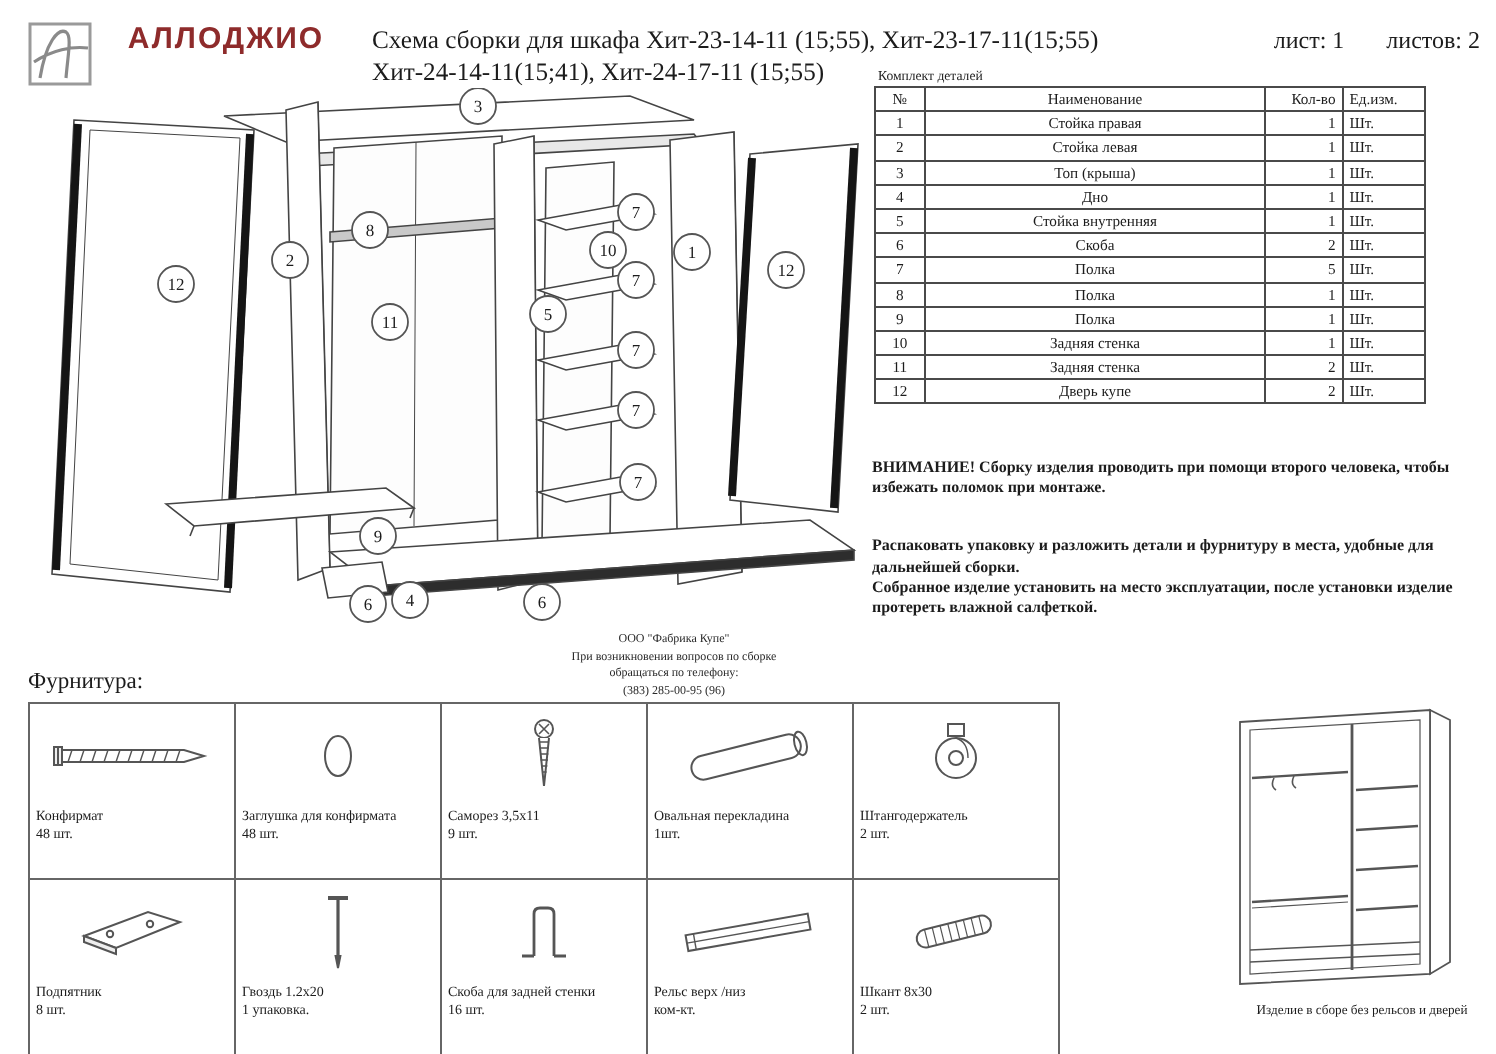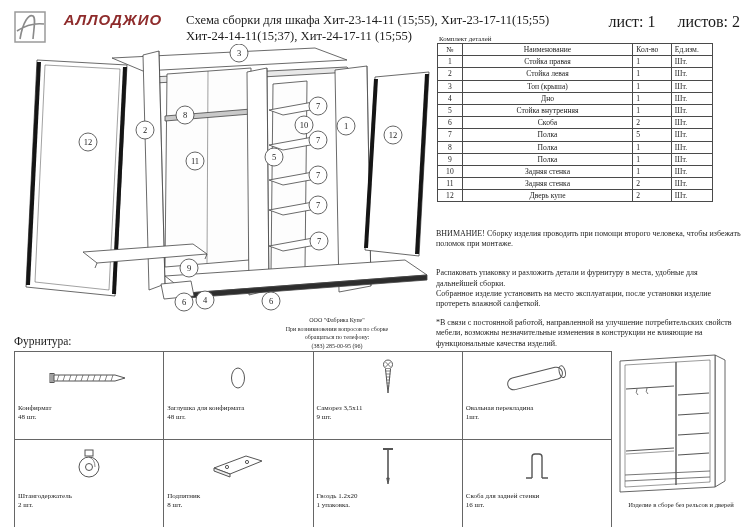--- a/index.html
+++ b/index.html
@@ -7,53 +7,53 @@
   body {
     position: relative;
     background: #ffffff;
     font-family: "Liberation Serif", serif;
     color: #1c1c1c;
     overflow: hidden;
   }
   
   .logo-box { position:absolute; left:14px; top:11px; width:34px; height:34px; }
   .brand-block { position:absolute; left:54px; top:12px; width:118px; text-align:center;
-                 font-family:"Liberation Sans", sans-serif; font-weight:bold;font-style:italic; }
+                 font-family:"Liberation Sans", sans-serif; font-weight:bold; }
   .brand { color:#8e2b2b; font-size:15px; letter-spacing:1px; line-height:1.05; }
   .brand-sub { color:#8a8a8a; font-size:13.5px; letter-spacing:1px; padding-left:26px; }
   .page-title { position:absolute; left:186px; top:12px; width:372px; font-size:12.6px; line-height:1.3; }
-  .sheet-info { position:absolute; right:8px; top:13px; font-size:16px; }
+  .sheet-info { position:absolute; right:8px; top:13px; font-size:12px; }
   .sheet-info span + span { margin-left:18px; }
 
   
   .parts-wrap { position:absolute; left:437px; top:35px; width:276px; }
   .parts-caption { font-size:6.8px; margin:0 0 1px 2px; }
   table.parts { border-collapse:collapse; width:100%; font-size:7.6px; }
   table.parts th, table.parts td { border:1px solid #4a4a4a; padding:1px 3px; height:12.2px; font-weight:normal; }
   table.parts .c0 { width:9%;  text-align:center; }
   table.parts .c1 { width:62%; text-align:center; }
-  table.parts .c2 { width:14%; text-align:left; }
+  table.parts .c2 { width:14%; text-align:right; }
   table.parts .c3 { width:15%; text-align:left; }
 
   
   .notices { position:absolute; left:436px; top:229px; width:305px; font-size:8px; line-height:1.3; }
-  .notices p { margin-bottom:8px; }
+  .notices p { margin-bottom:8px;font-weight:bold; }
   .notices .disclaimer { margin-top:2px; }
 
   
   .factory-note { position:absolute; left:262px; top:316px; width:150px; text-align:center;
                   font-size:6px; line-height:1.45; color:#2a2a2a; }
 
   
   .diagram { position:absolute; left:15px; top:44px; }
 
   
   .hw-heading { position:absolute; left:14px; top:335px; font-size:11.5px; }
-  .hw-grid { position:absolute; left:14px; top:351px; width:598px; height:176px;
-             display:grid; grid-template-columns:repeat(4,1fr); grid-template-rows:88px 88px;
+  .hw-grid { position:absolute; left:14px; top:351px; width:516px; height:176px;
+             display:grid; grid-template-columns:repeat(5,1fr); grid-template-rows:88px 88px;
              border-top:1px solid #666; border-left:1px solid #666; }
   .hw-cell { border-right:1px solid #666; border-bottom:1px solid #666; display:flex; flex-direction:column; }
   .hw-icon { height:52px; display:flex; align-items:center; justify-content:center; }
   .hw-name { font-size:7px; line-height:1.25; padding:0 3px; }
   .hw-qty  { font-size:7px; line-height:1.25; padding:0 3px; }
 
   
   .assembled { position:absolute; left:614px; top:351px; width:134px; text-align:center; }
   .assembled-caption { font-size:6.6px; white-space:nowrap; margin-top:2px; }
 </style>
@@ -64,21 +64,21 @@
   <svg width="34" height="34" viewBox="0 0 34 34">
     <rect x="1" y="1" width="30" height="30" fill="none" stroke="#9a9a9a" stroke-width="1.5"></rect>
     <path d="M6,28 C9,10 15,3 19,5 C22,7 20,16 19,28 M3,20 C12,14 22,12 30,13" fill="none" stroke="#8a8a8a" stroke-width="1.6"></path>
   </svg>
 </div>
 <div class="brand-block">
   <div class="brand">АЛЛОДЖИО</div>
 </div>
 <div class="page-title">
   <div>Схема сборки для шкафа Хит-23-14-11 (15;55), Хит-23-17-11(15;55)</div>
-  <div>Хит-24-14-11(15;37), Хит-24-17-11 (15;55)</div>
+  <div>Хит-24-14-11(15;41), Хит-24-17-11 (15;55)</div>
 </div>
 <div class="sheet-info">
   <span>лист: 1</span>
   <span>листов: 2</span>
 </div>
 
 <div class="diagram">
   <svg width="420" height="295" viewBox="0 0 420 295">
     <g fill="#ffffff" stroke="#444" stroke-width="0.8">
 
@@ -296,21 +296,20 @@
   </table>
 </div>
 
 <div class="notices">
   <p>ВНИМАНИЕ! Сборку изделия проводить при помощи второго человека, чтобы избежать поломок при монтаже.</p>
   <p>
     <br>
     <span>Распаковать упаковку и разложить детали и фурнитуру в места, удобные для дальнейшей сборки.</span><br>
     <span>Собранное изделие установить на место эксплуатации, после установки изделие протереть влажной салфеткой.</span>
   </p>
-  <p class="disclaimer">*В связи с постоянной работой, направленной на улучшение потребительских свойств мебели, возможны незначительные изменения в конструкции не влияющие на функциональные качества изделий.</p>
 </div>
 
 <div class="hw-heading">Фурнитура:</div>
 <div class="hw-grid">
     <div class="hw-cell">
       <div class="hw-icon">
         <svg width="80" height="18" viewBox="0 0 80 18">
           <g fill="none" stroke="#555" stroke-width="1">
             <rect x="1" y="4.5" width="4" height="9" fill="#eee"></rect>
             <line x1="3" y1="5" x2="3" y2="13"></line>

